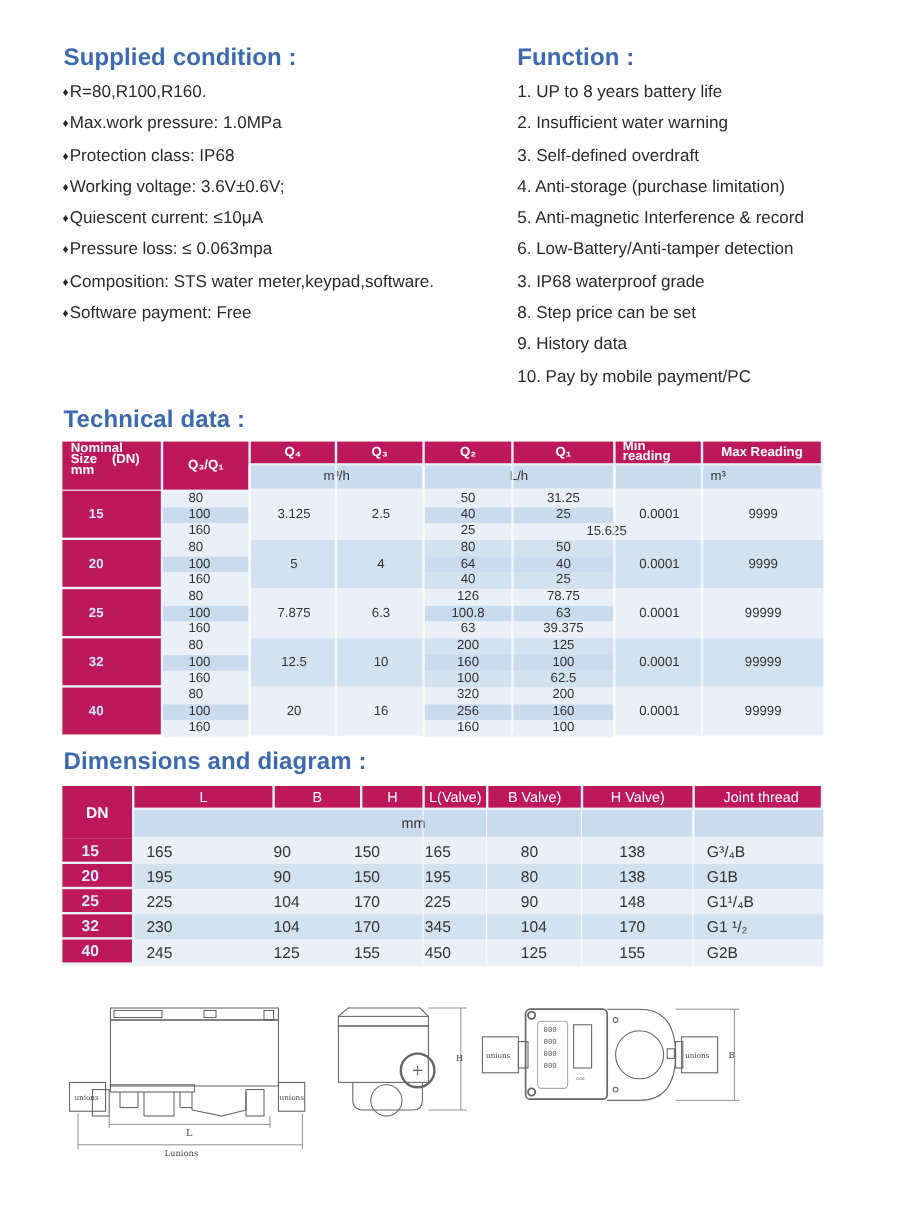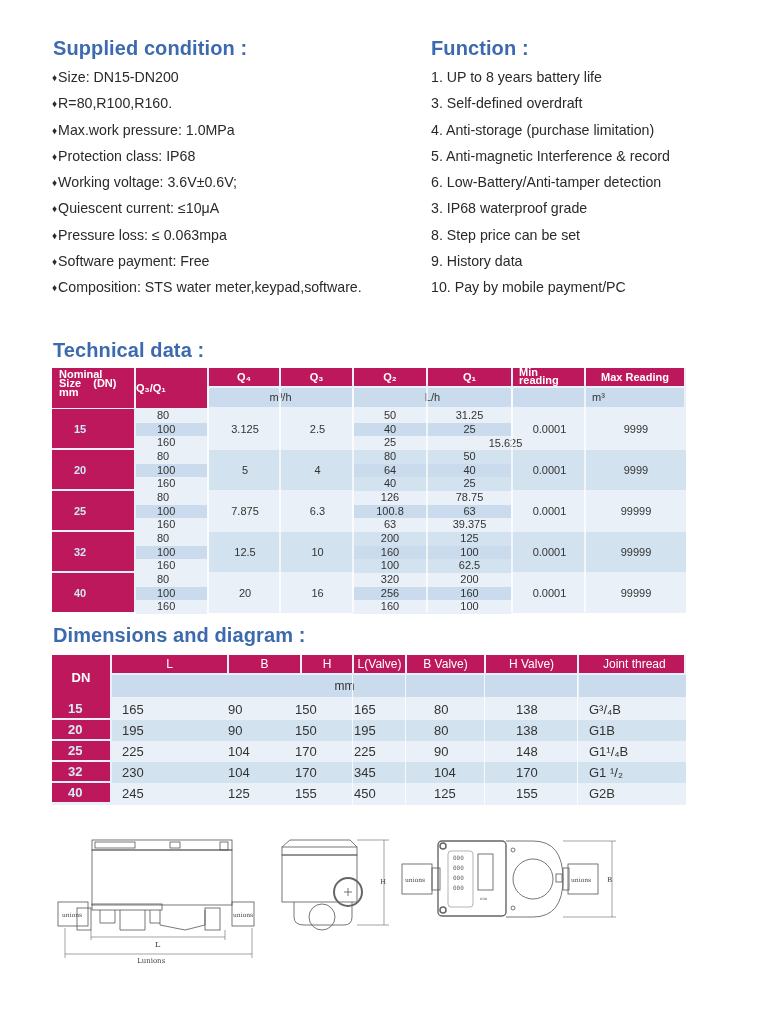--- a/index.html
+++ b/index.html
@@ -22,52 +22,52 @@
   .dim { position: absolute; left: 52px; top: 655px; width: 634px; height: 150px; background: #e9f0f7; }
   .dim .cell { position: absolute; font-size: 13px; color: #333; white-space: nowrap; }
 
   .drawing { position: absolute; }
 </style>
 </head>
 <body>
 
 <div class="heading" style="left:53px; top:37px;">Supplied condition :</div>
 <div class="list" style="left:52px; top:64px;" id="supplied-list">
-    <div class="li"><span class="bullet">♦</span><span>Size: DN15-DN200</span></div>
     <div class="li"><span class="bullet">♦</span><span>R=80,R100,R160.</span></div>
     <div class="li"><span class="bullet">♦</span><span>Max.work pressure: 1.0MPa</span></div>
     <div class="li"><span class="bullet">♦</span><span>Protection class: IP68</span></div>
     <div class="li"><span class="bullet">♦</span><span>Working voltage: 3.6V±0.6V;</span></div>
     <div class="li"><span class="bullet">♦</span><span>Quiescent current: ≤10μA</span></div>
     <div class="li"><span class="bullet">♦</span><span>Pressure loss: ≤ 0.063mpa</span></div>
+    <div class="li"><span class="bullet">♦</span><span>Composition: STS water meter,keypad,software.</span></div>
     <div class="li"><span class="bullet">♦</span><span>Software payment: Free</span></div>
-    <div class="li"><span class="bullet">♦</span><span>Composition: STS water meter,keypad,software.</span></div>
   </div>
 
 <div class="heading" style="left:431px; top:37px;">Function :</div>
 <div class="list" style="left:431px; top:64px;" id="function-list">
     <div class="li">1. UP to 8 years battery life</div>
+    <div class="li">2. Insufficient water warning</div>
     <div class="li">3. Self-defined overdraft</div>
     <div class="li">4. Anti-storage (purchase limitation)</div>
     <div class="li">5. Anti-magnetic Interference &amp; record</div>
     <div class="li">6. Low-Battery/Anti-tamper detection</div>
     <div class="li">3. IP68 waterproof grade</div>
     <div class="li">8. Step price can be set</div>
     <div class="li">9. History data</div>
     <div class="li">10. Pay by mobile payment/PC</div>
   </div>
 
 <div class="heading" style="left:53px; top:339px;">Technical data :</div>
 <div class="tech" id="tech-table">
     <div class="hdr" style="left: 0px; top: 0px; width: 82px; height: 40px; display: flex; align-items: flex-start; justify-content: flex-start; flex-direction: column; padding: 2px 0px 0px 7px; line-height: 9px;">
       <span style="white-space:pre;">Nominal</span>
       <span style="white-space:pre;">Size    (DN)</span>
       <span style="white-space:pre;">mm</span>
     </div>
-    <div class="hdr" style="left:84px;top:0;width:71px;height:40px;display:flex;align-items:center;justify-content:flex-start;">
+    <div class="hdr" style="left:84px;top:0;width:71px;height:40px;display:flex;align-items:center;justify-content:center;">
       <span>Q₃/Q₁</span>
     </div>
     <div class="hdr" style="left:157px;top:0;width:70px;height:18px;display:flex;align-items:center;justify-content:center;">
       <span>Q₄</span>
     </div>
     <div class="hdr" style="left:229px;top:0;width:71px;height:18px;display:flex;align-items:center;justify-content:center;">
       <span>Q₃</span>
     </div>
     <div class="hdr" style="left:302px;top:0;width:72px;height:18px;display:flex;align-items:center;justify-content:center;">
       <span>Q₂</span>

